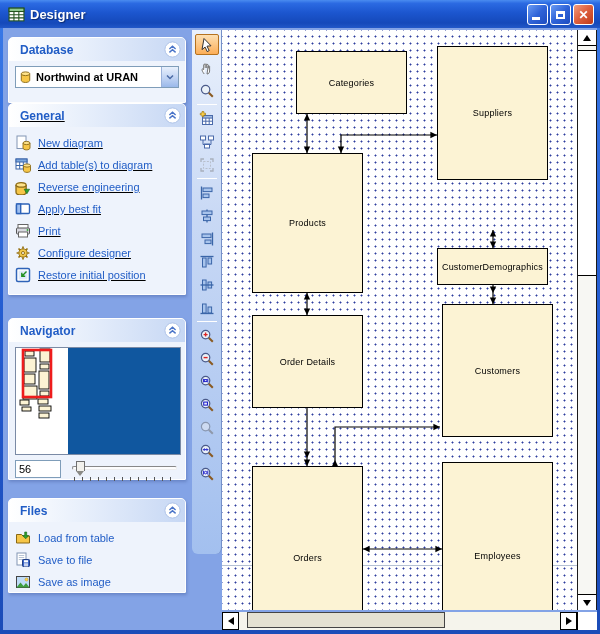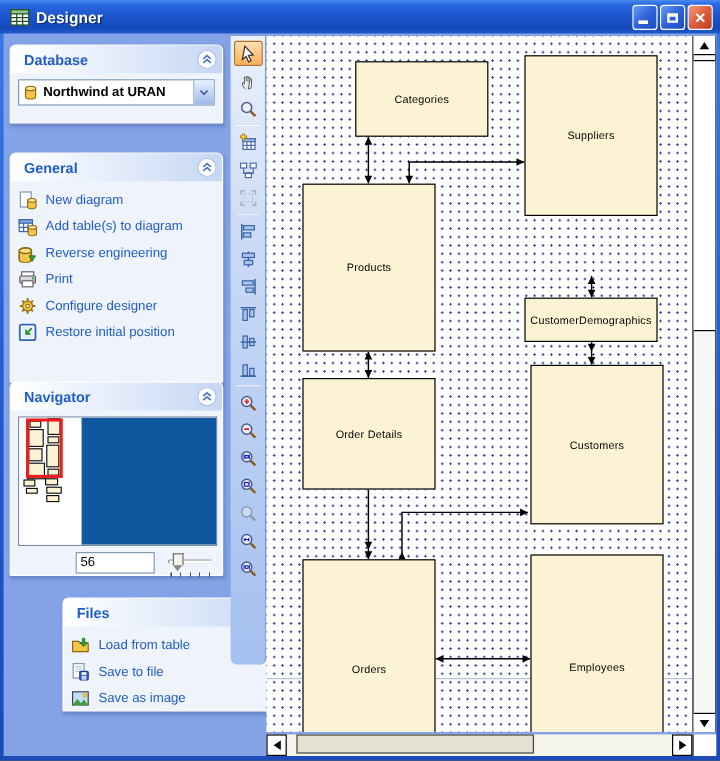--- a/index.html
+++ b/index.html
@@ -36,22 +36,22 @@
   .t-label{color:#215dc6;font-size:11px;white-space:nowrap;}
   
   .combo{display:flex;align-items:center;height:22px;background:#fff;border:1px solid #7f9db9;}
   .combo-icon{width:15px;height:15px;margin:0 3px 0 2px;}
   .combo-value{flex:1;font-size:11px;font-weight:bold;color:#000;white-space:nowrap;overflow:hidden;}
   .combo-btn{width:17px;height:20px;display:flex;align-items:center;justify-content:center;
     background:linear-gradient(180deg,#e8f0fc,#bcd0f2 60%,#9ab8ea);border-left:1px solid #9ab1da;}
   
   .minimap{width:166px;height:108px;border:1px solid #7a8aa5;background:#fff;cursor:pointer;}
   .nav-ctrl{display:flex;align-items:flex-start;margin-top:5px;height:22px;}
-  .zoom-input{width:66px;height:18px;border:1px solid #7f9db9;font-size:11px;padding:0 0 0 3px;
-    font-family:"Liberation Sans",sans-serif;margin-left:48px;}
+  .zoom-input{width:46px;height:18px;border:1px solid #7f9db9;font-size:11px;padding:0 0 0 3px;
+    font-family:"Liberation Sans",sans-serif;}
   .slider{position:relative;flex:1;height:22px;margin-left:9px;}
   .slider-track{position:absolute;left:2px;right:2px;top:6px;height:4px;background:#fdfdfd;
     border:1px solid;border-color:#888 #eee #eee #888;border-radius:2px;}
   .slider-thumb{position:absolute;left:6px;top:1px;width:9px;height:10px;background:#f2f1ec;
     border:1px solid #707070;border-bottom:none;}
   .slider-thumb::after{content:"";position:absolute;left:-1px;top:9px;
     border-left:4.5px solid transparent;border-right:4.5px solid transparent;border-top:5px solid #8a8a86;}
   .ticks{position:absolute;left:4px;right:2px;top:17px;height:4px;
     background:repeating-linear-gradient(90deg,#555 0 1px,transparent 1px 8px);}
   
@@ -139,21 +139,21 @@
           <span class="combo-value">Northwind at URAN</span>
           <span class="combo-btn">
             <svg viewBox="0 0 16 16" width="12" height="12">
                 <path d="M4 6l4 4 4-4" fill="none" stroke="#4a6aa5" stroke-width="2"></path>
               </svg>
           </span>
         </div>
       </div>
     </div>
 
-    <div class="panel" style="top:99px;height:192px;">
+    <div class="panel" style="top:75px;height:192px;text-decoration:underline;">
       <div class="panel-hd">
         <span class="panel-title">General</span>
         <span class="chev"><svg viewBox="0 0 17 17" width="17" height="17">
               <circle cx="8.5" cy="8.5" r="7.6" fill="#fff" stroke="#b0c4e8"></circle>
               <path d="M5.4 8l3.1-2.7L11.6 8M5.4 11.4l3.1-2.7 3.1 2.7" stroke="#4a74c8" stroke-width="1.4" fill="none"></path>
             </svg></span>
       </div>
       <div class="panel-bd">
           <div class="task-item">
             <span class="t-icon"><svg viewBox="0 0 16 16" width="16" height="16">
@@ -179,20 +179,27 @@
           </div>
           <div class="task-item">
             <span class="t-icon"><svg viewBox="0 0 16 16" width="16" height="16">
                 <g transform="translate(1,3) scale(1.45)">
                   <path d="M0 2v5c0 1.1 1.6 1.9 3.5 1.9S7 8.1 7 7V2" fill="#f6c648" stroke="#8a6914" stroke-width=".9"></path>
                   <ellipse cx="3.5" cy="2" rx="3.5" ry="1.6" fill="#ffe38a" stroke="#8a6914" stroke-width=".9"></ellipse>
                 </g>
                 <path d="M9.2 10.2h5.4l-2.7 4.6z" fill="#2ea12e" stroke="#156315" stroke-width=".6"></path>
               </svg></span>
             <span class="t-label">Reverse engineering</span>
+          </div>
+          <div class="task-item">
+            <span class="t-icon"><svg viewBox="0 0 16 16" width="16" height="16">
+                <rect x="1.5" y="3" width="13" height="9.5" rx="1.2" fill="#fff" stroke="#2e63b8" stroke-width="1.4"></rect>
+                <rect x="1.5" y="3" width="4.2" height="9.5" fill="#9dbef0" stroke="#2e63b8" stroke-width="1.4"></rect>
+              </svg></span>
+            <span class="t-label">Apply best fit</span>
           </div>
           <div class="task-item">
             <span class="t-icon"><svg viewBox="0 0 16 16" width="16" height="16">
                 <rect x="3" y="1.5" width="10" height="4" fill="#fff" stroke="#666"></rect>
                 <rect x="1.5" y="5" width="13" height="6" rx="1" fill="#d8d8e0" stroke="#555"></rect>
                 <rect x="3.5" y="9" width="9" height="5" fill="#fff" stroke="#666"></rect>
                 <circle cx="12.5" cy="7" r=".9" fill="#3a3"></circle>
               </svg></span>
             <span class="t-label">Print</span>
           </div>
@@ -248,21 +255,21 @@
           <input class="zoom-input" value="56" style="">
           <div class="slider">
             <div class="slider-track"></div>
             <div class="slider-thumb"></div>
             <div class="ticks"></div>
           </div>
         </div>
       </div>
     </div>
 
-    <div class="panel" style="top:470px;height:95px;margin-left:44px;">
+    <div class="panel" style="top:470px;height:95px;">
       <div class="panel-hd">
         <span class="panel-title">Files</span>
         <span class="chev"><svg viewBox="0 0 17 17" width="17" height="17">
               <circle cx="8.5" cy="8.5" r="7.6" fill="#fff" stroke="#b0c4e8"></circle>
               <path d="M5.4 8l3.1-2.7L11.6 8M5.4 11.4l3.1-2.7 3.1 2.7" stroke="#4a74c8" stroke-width="1.4" fill="none"></path>
             </svg></span>
       </div>
       <div class="panel-bd">
           <div class="task-item">
             <span class="t-icon"><svg viewBox="0 0 16 16" width="16" height="16">

